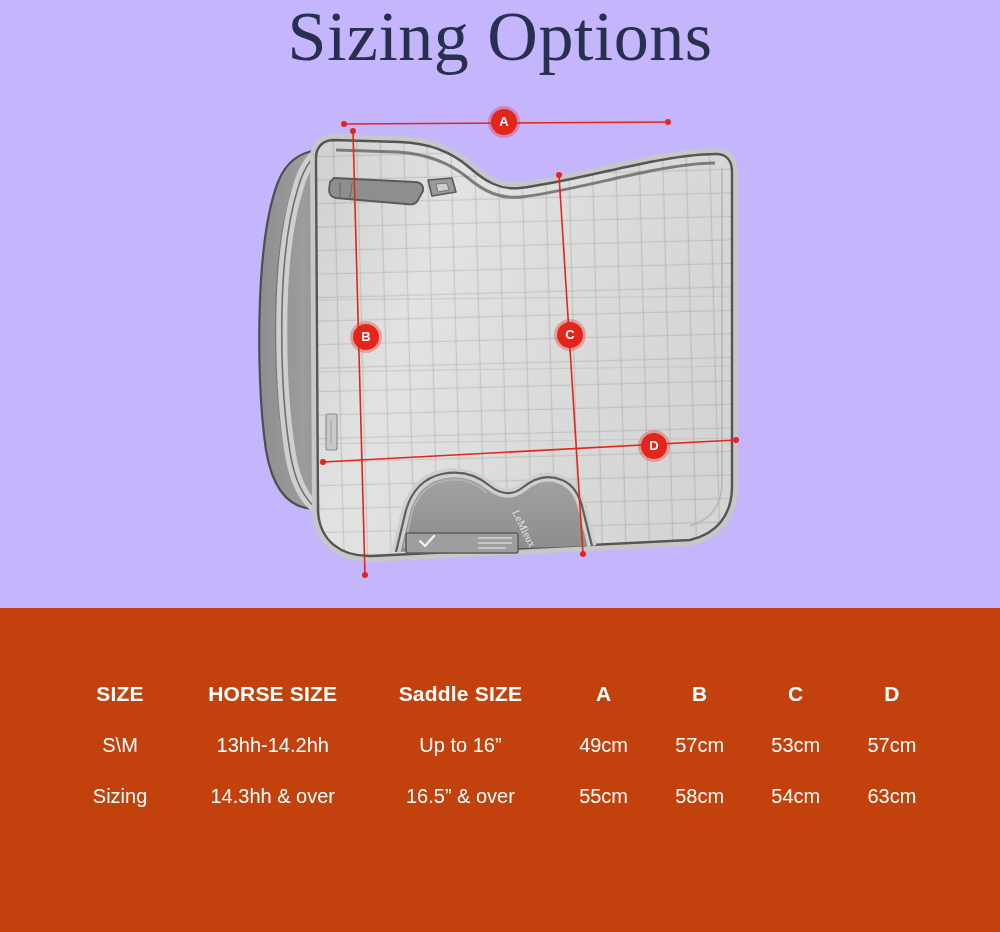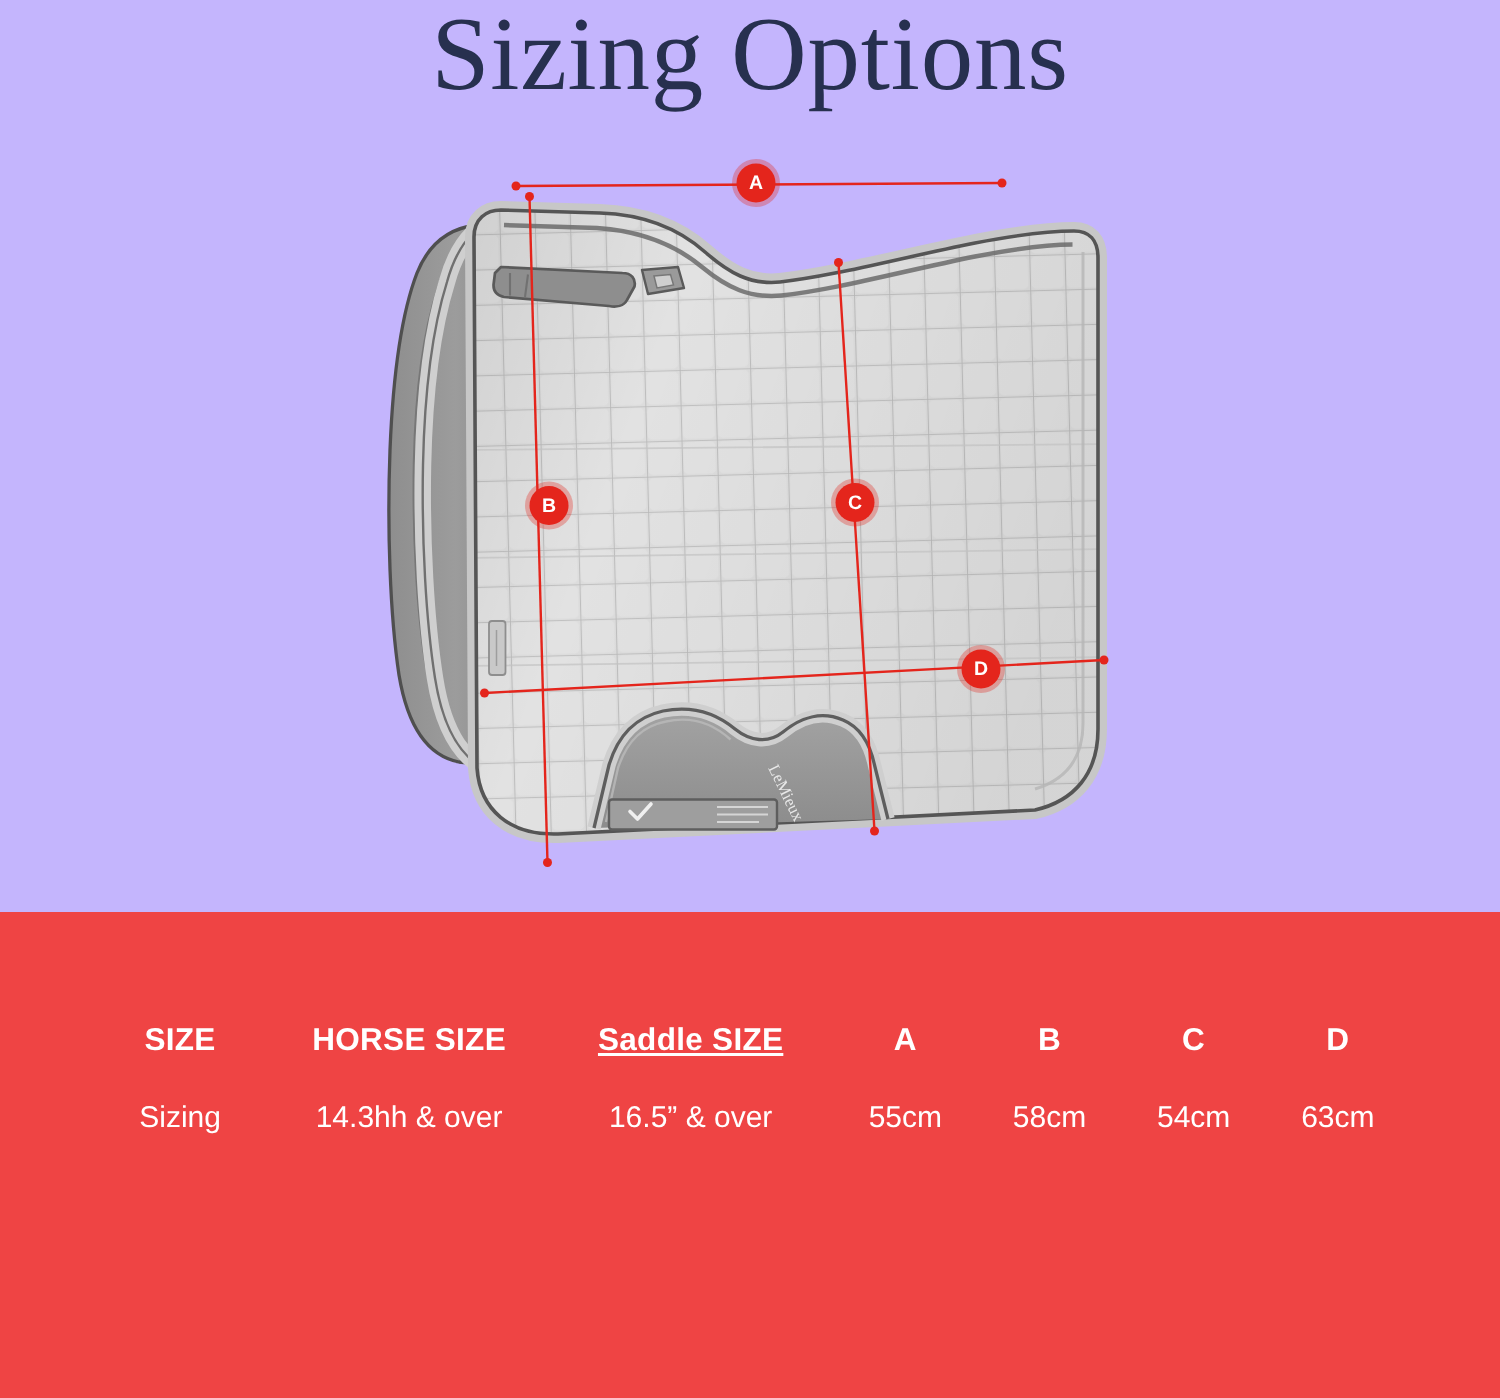--- a/index.html
+++ b/index.html
@@ -37,21 +37,21 @@
     color:#ffffff;
     font-family:"Liberation Sans", sans-serif;
     font-weight:bold;font-size:13px;
     line-height:26px;text-align:center;
     z-index:5;
   }
 
   
   #table-panel{
     position:absolute;left:0;top:608px;width:1000px;height:324px;
-    background:#ef4444;
+    background:#c2410c;
   }
   #size-table{
     position:absolute;left:60px;top:60px;width:880px;
     border-collapse:collapse;
     table-layout:fixed;
   }
   #size-table th,#size-table td{
     color:#ffffff;
     text-align:center;
     font-family:"Liberation Sans", sans-serif;
@@ -61,21 +61,21 @@
     font-size:21px;font-weight:bold;
     height:52px;vertical-align:middle;
     letter-spacing:0.2px;
   }
   #size-table td{
     font-size:20px;font-weight:normal;
     height:51px;vertical-align:middle;
   }
   #size-table .col-size{width:120px;}
   #size-table .col-horse{width:185px;}
-  #size-table .col-saddle{width:190px;text-decoration:underline;}
+  #size-table .col-saddle{width:190px;}
   #size-table .col-m{width:96px;}
 </style>
 </head>
 <body>
 
 <div id="page">
 
   <div id="top-panel">
 
     <div id="page-title">Sizing Options</div>
@@ -282,20 +282,29 @@
           <th class="col-horse">HORSE SIZE</th>
           <th class="col-saddle">Saddle SIZE</th>
           <th class="col-m">A</th>
           <th class="col-m">B</th>
           <th class="col-m">C</th>
           <th class="col-m">D</th>
         </tr>
       </thead>
       <tbody>
         <tr>
+          <td>S\M</td>
+          <td>13hh-14.2hh</td>
+          <td>Up to 16”</td>
+          <td>49cm</td>
+          <td>57cm</td>
+          <td>53cm</td>
+          <td>57cm</td>
+        </tr>
+        <tr>
           <td>Sizing</td>
           <td>14.3hh &amp; over</td>
           <td>16.5” &amp; over</td>
           <td>55cm</td>
           <td>58cm</td>
           <td>54cm</td>
           <td>63cm</td>
         </tr>
       </tbody>
     </table>

